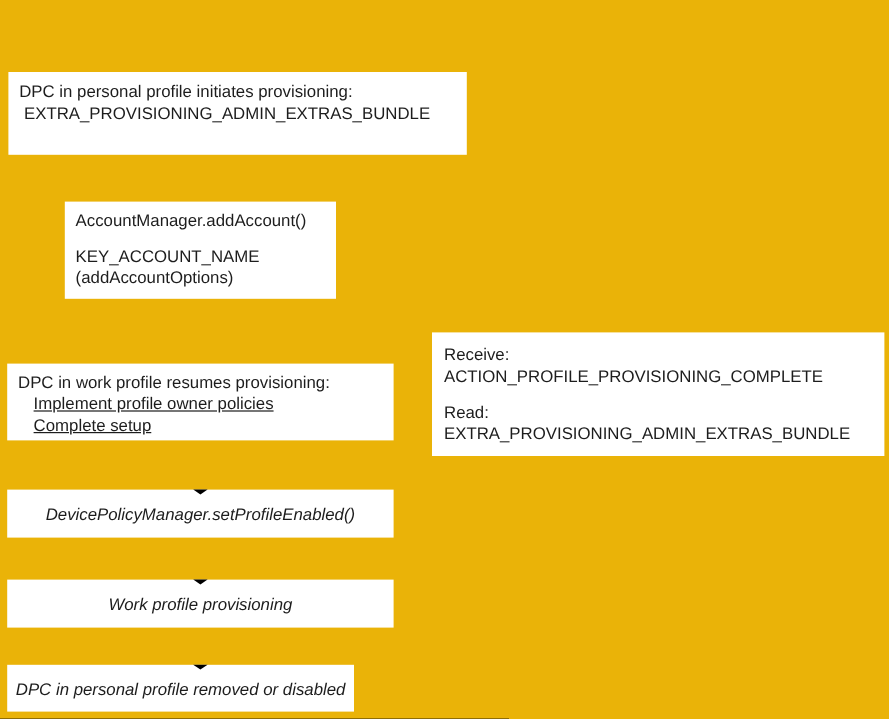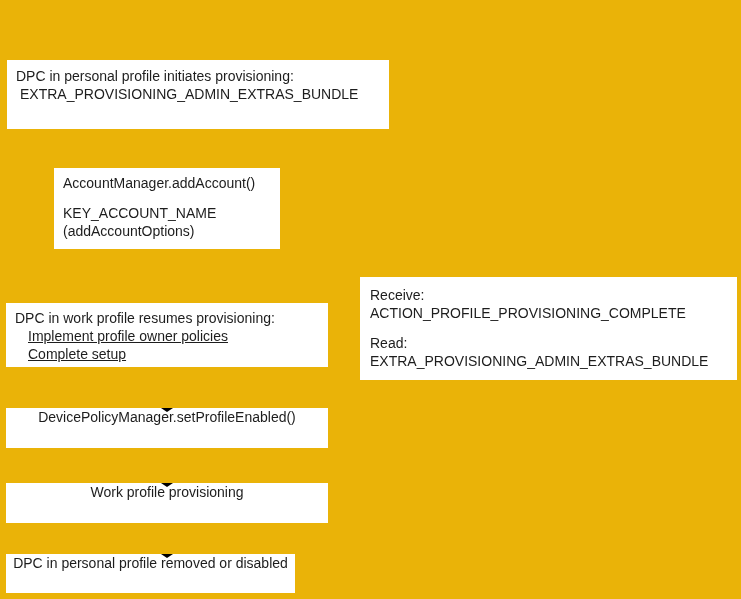--- a/index.html
+++ b/index.html
@@ -17,22 +17,24 @@
     position: absolute;
     background: #ffffff;
     box-sizing: border-box;
     line-height: 18px;
   }
   .pad {
     padding: 6px 6px 0 9px;
   }
   .centered {
     display: flex;
+    align-items: center;
     justify-content: center;
     text-align: center;
+    font-style: italic;
   }
   .indent { margin-left: 13px; text-decoration: underline; }
   .lead-space { padding-left: 4px; }
   .spacer12 { height: 12px; }
   .arrow-tip {
     position: absolute;
     top: 0;
     left: 155px;
     width: 0;
     height: 0;

